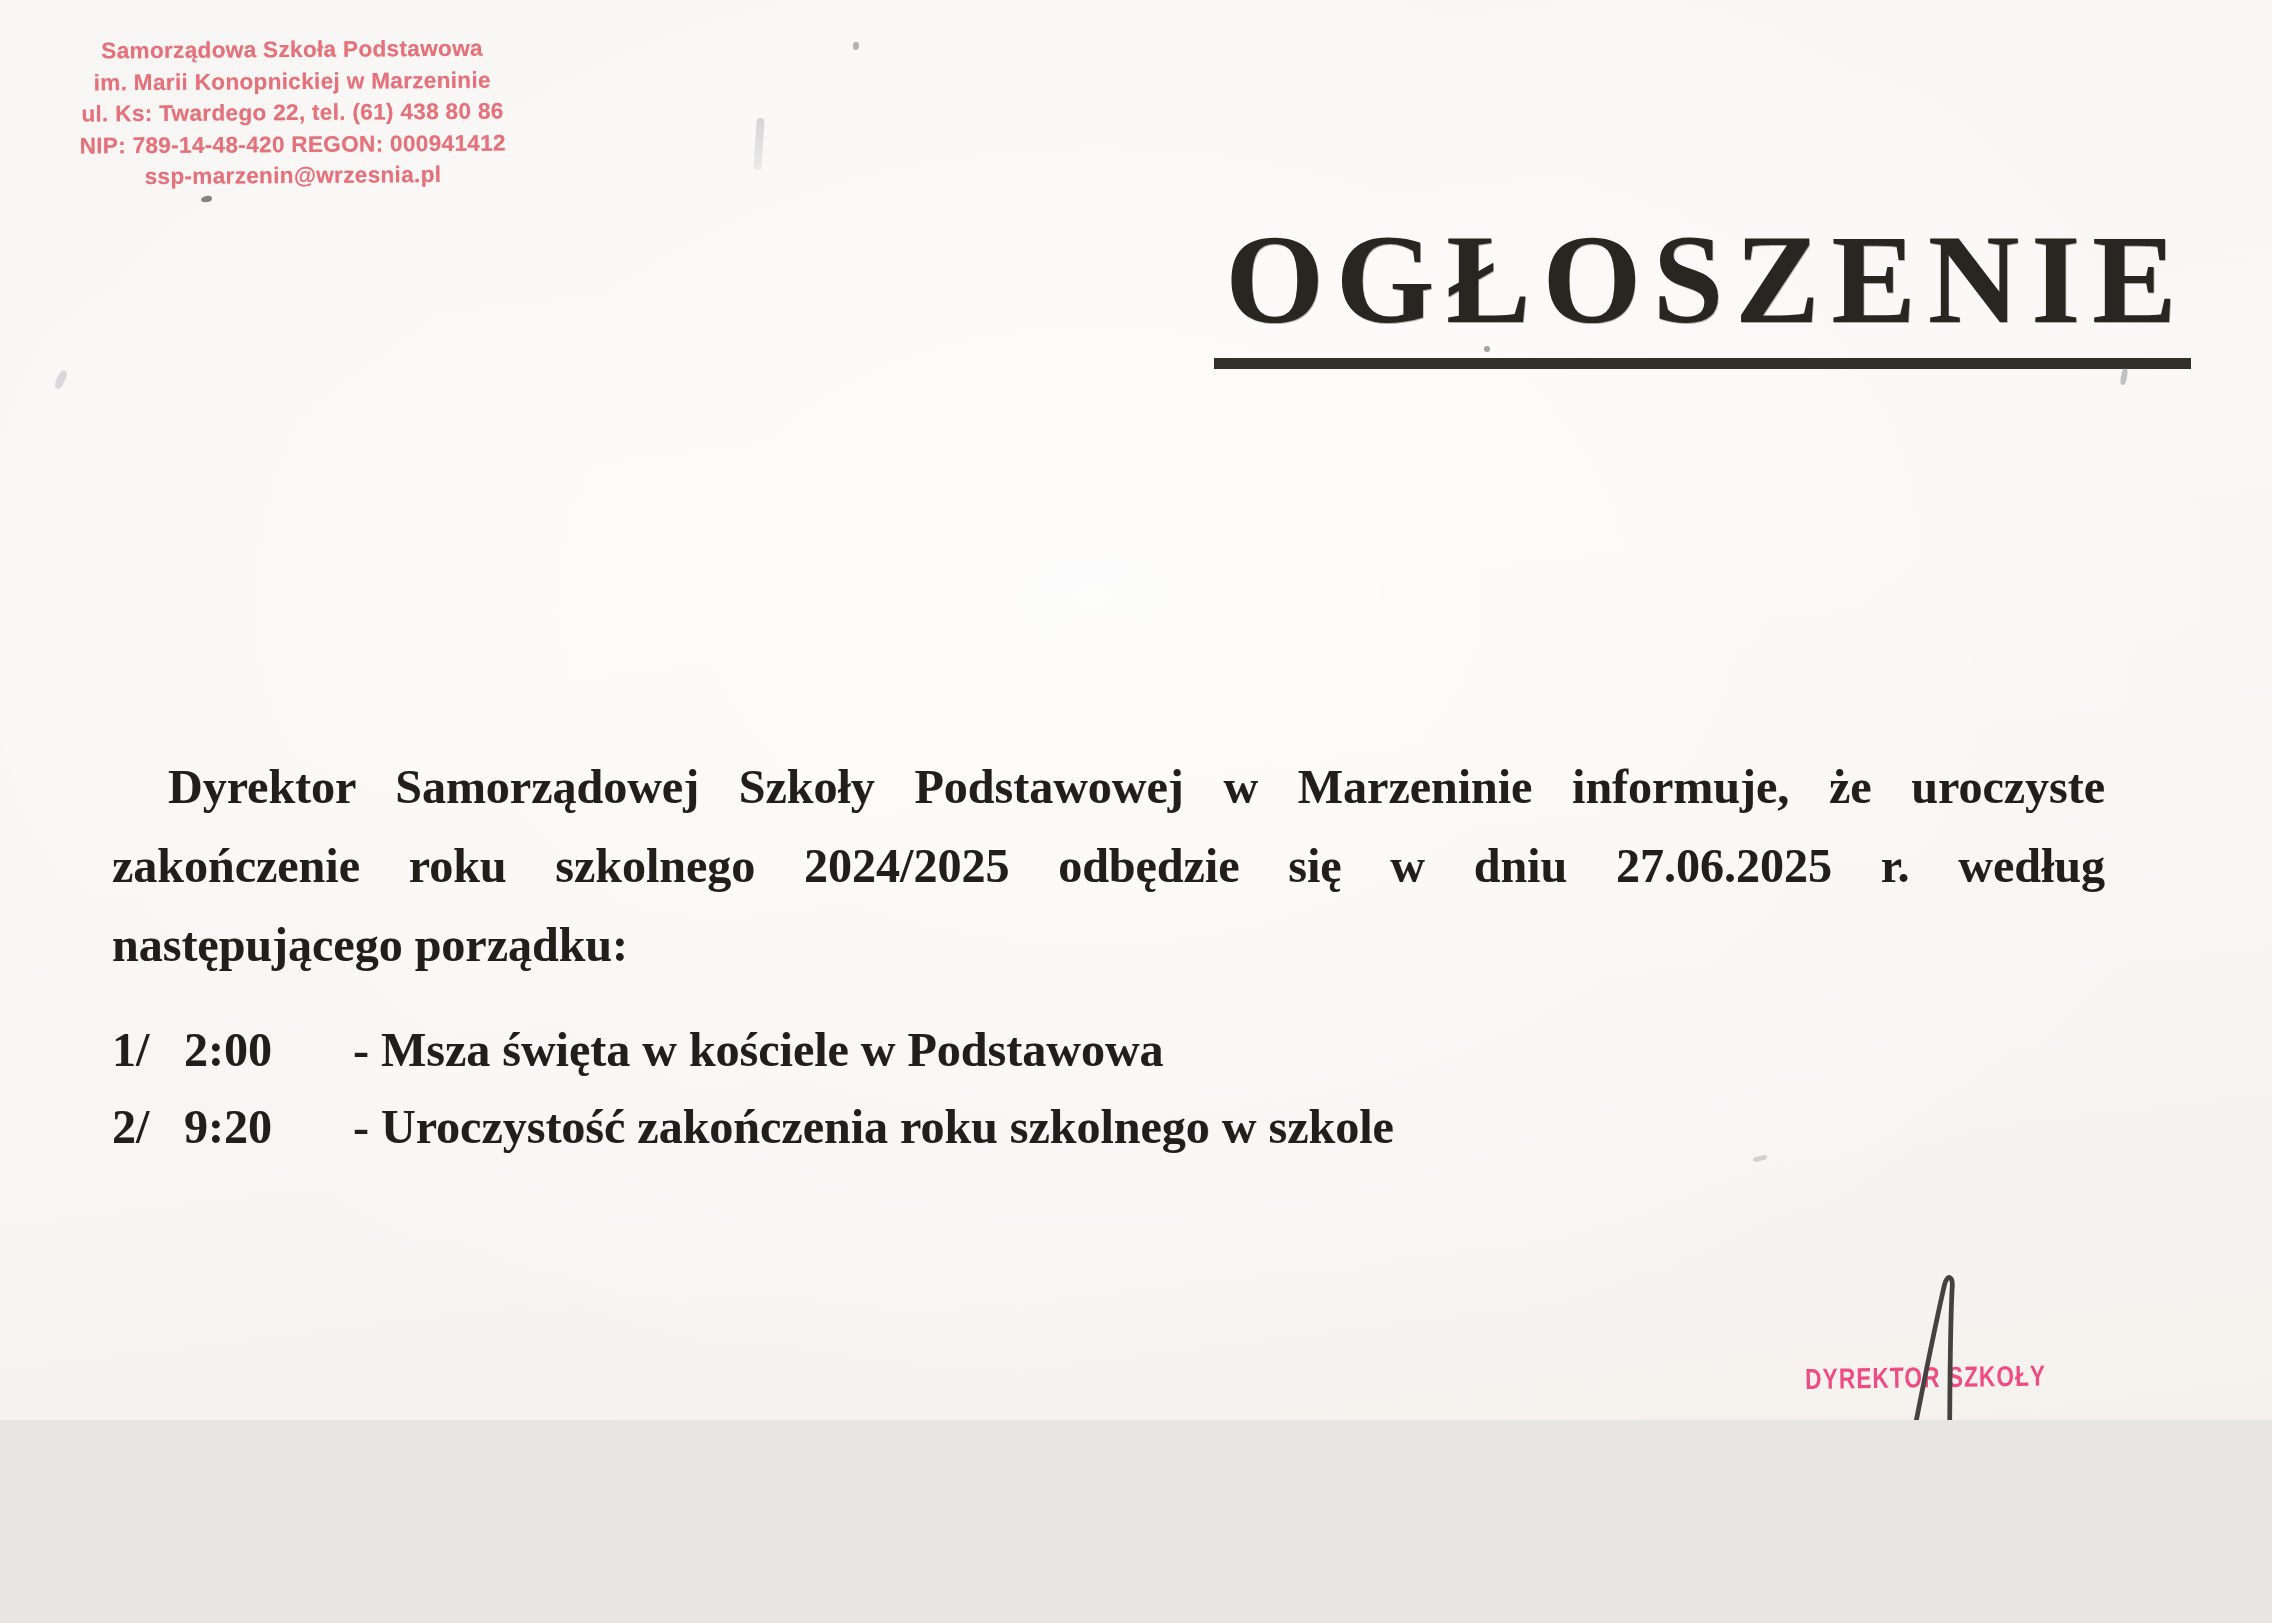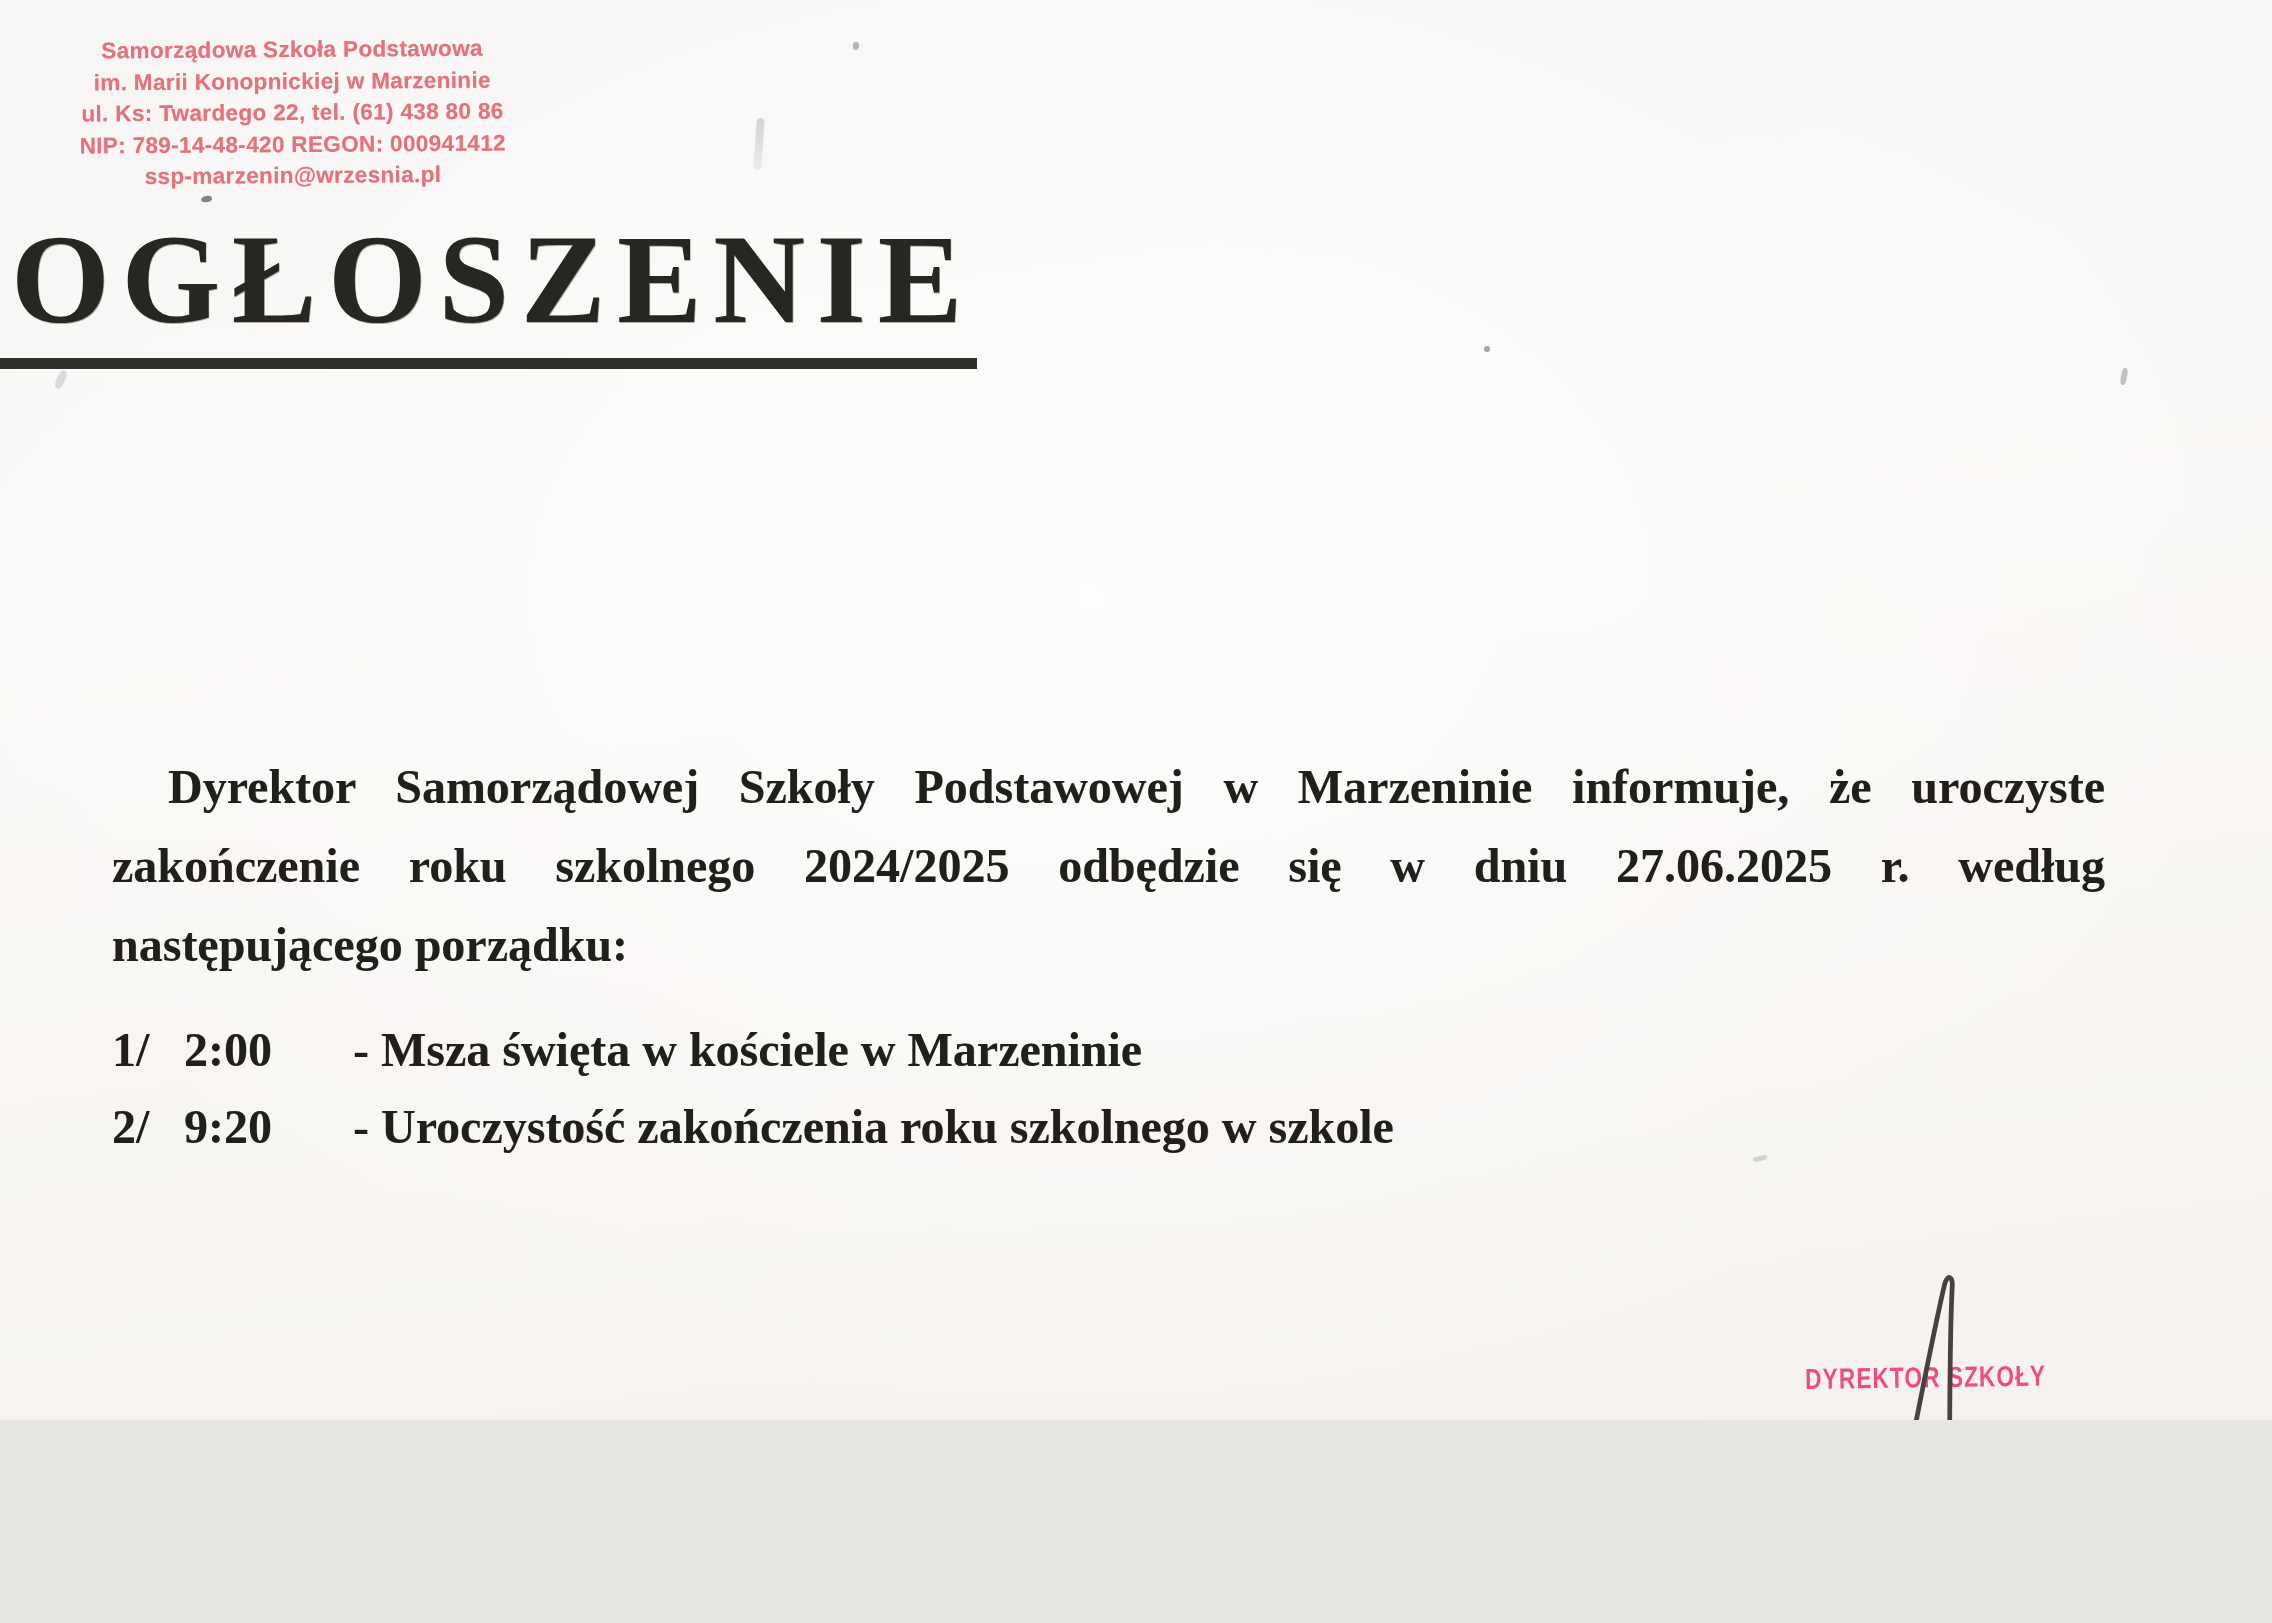--- a/index.html
+++ b/index.html
@@ -36,21 +36,21 @@
     text-shadow: 0 0 0.7px rgba(226,96,107,0.55);
   }
   .header-stamp .stamp-line { display: block; }
 
   
   .title-band {
     position: absolute;
     left: 0;
     right: 82px;
     top: 216px;
-    text-align: left;
+    text-align: right;
   }
   .title-text {
     display: inline-block;
     font-size: 127px;
     line-height: 1;
     font-weight: 700;
     letter-spacing: 11.6px;
     color: #272621;
     border-bottom: 11.6px solid #31302b;
     padding: 0 2.7px 15px 11px;
@@ -215,21 +215,21 @@
   <div class="paragraph body-text">
     <div class="para-line first">Dyrektor Samorządowej Szkoły Podstawowej w Marzeninie informuje, że uroczyste</div>
     <div class="para-line">zakończenie roku szkolnego 2024/2025 odbędzie się w dniu 27.06.2025 r. według</div>
     <div class="para-line last">następującego porządku:</div>
   </div>
 
   <div class="schedule body-text">
     <div class="schedule-row">
       <span class="schedule-num">1/</span>
       <span class="schedule-time">2:00</span>
-      <span class="schedule-desc">- Msza święta w kościele w Marzeninie</span>
+      <span class="schedule-desc">- Msza święta w kościele w Podstawowa</span>
     </div>
     <div class="schedule-row">
       <span class="schedule-num">2/</span>
       <span class="schedule-time">9:20</span>
       <span class="schedule-desc">- Uroczystość zakończenia roku szkolnego w szkole</span>
     </div>
   </div>
 
   <div class="transport body-text">
   </div>

